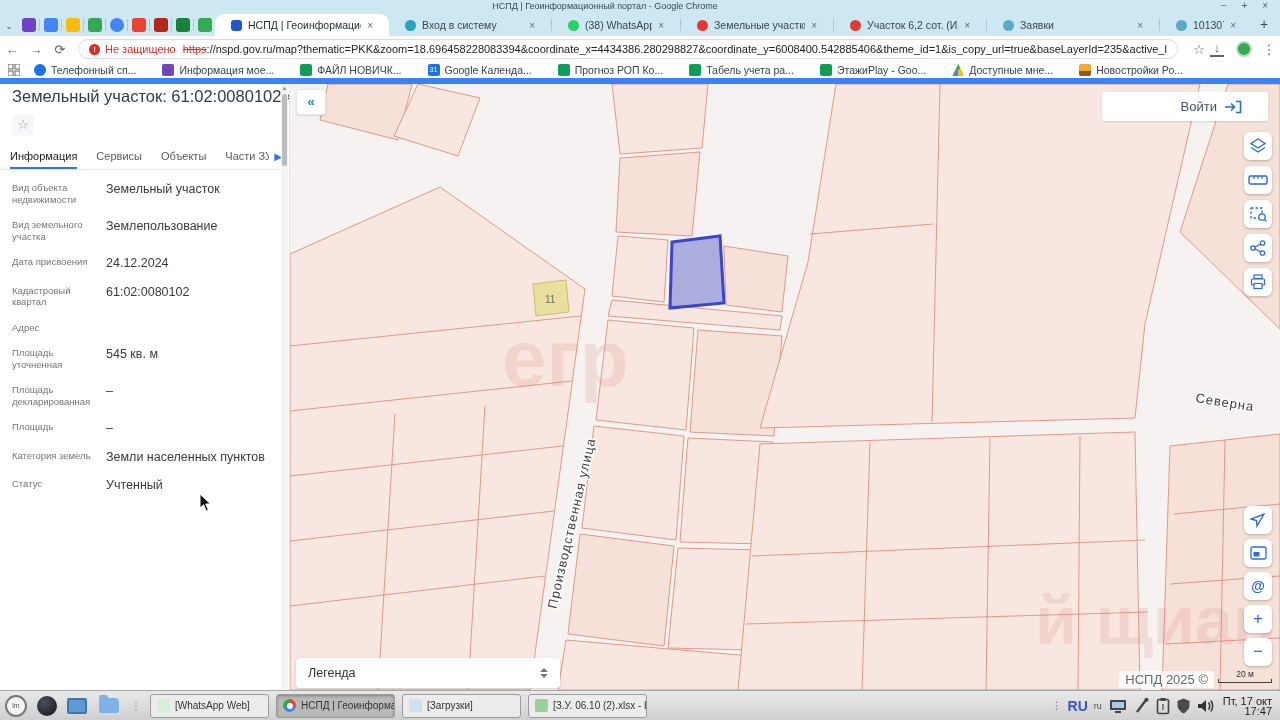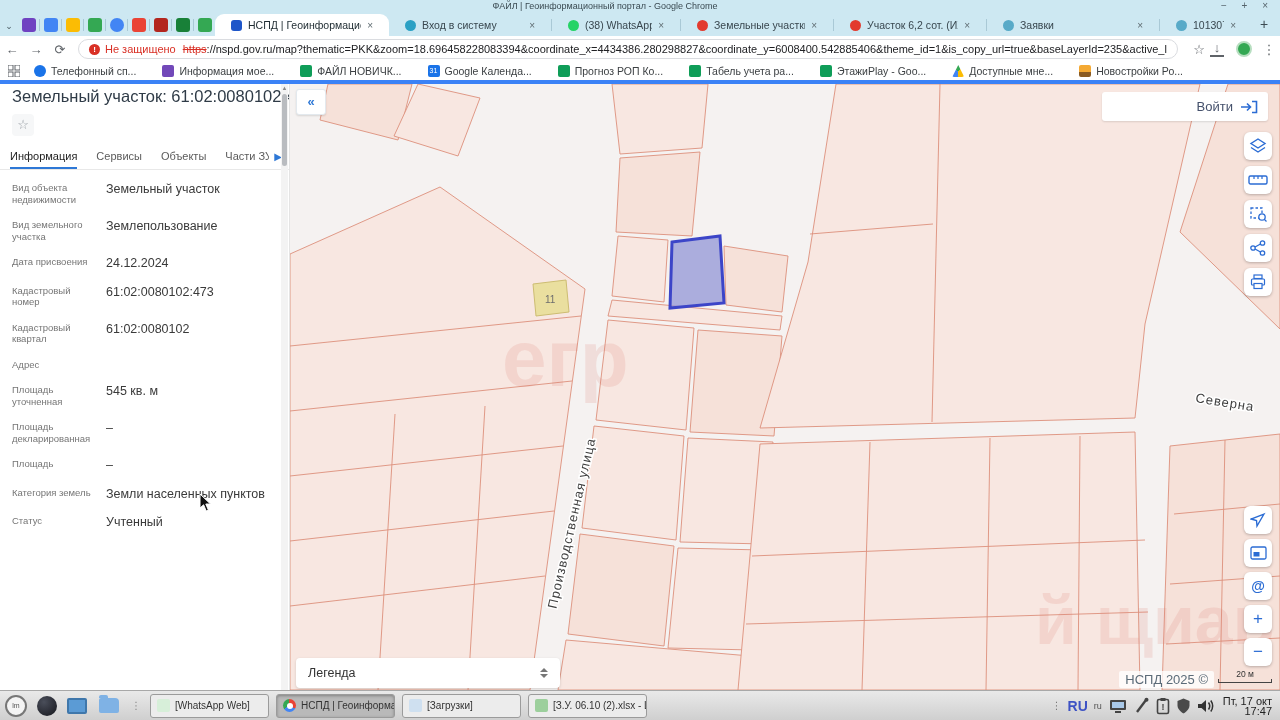--- a/index.html
+++ b/index.html
@@ -36,21 +36,21 @@
   .omnibox { flex:1; height:20px; border:1px solid #dadce0; border-radius:11px; margin:0 10px 0 6px; display:flex; align-items:center; padding:0 10px; overflow:hidden; white-space:nowrap; background:#fff; }
   .secdot { width:11px; height:11px; border-radius:50%; background:#d93025; color:#fff; font-size:8px; font-weight:bold; text-align:center; line-height:11px; margin-right:5px; flex-shrink:0; }
   .seclabel { color:#d93025; font-size:11px; margin-right:7px; flex-shrink:0; }
   .scheme { color:#d93025; text-decoration:line-through; font-size:11px; }
   .urlrest { color:#202124; font-size:11px; overflow:hidden; }
   .rowicon { font-size:13px; color:#5f6368; width:22px; text-align:center; flex-shrink:0; }
   .dlicon { position:relative; }
   .avatar { width:16px; height:16px; border-radius:50%; background:#34a853; border:2px solid #b7dec0; margin:0 6px; flex-shrink:0; }
 
   
-  .bookmarks { position:absolute; left:0; top:62px; width:1280px; height:22px; background:#fff; display:flex; align-items:center; padding-left:8px; border-bottom:4px solid #3b82f6; }
+  .bookmarks { position:absolute; left:0; top:62px; width:1280px; height:22px; background:#fff; display:flex; align-items:center; padding-left:8px; border-bottom:6px solid #3b82f6; }
   .bm { display:flex; align-items:center; margin-right:26px; font-size:10.5px; color:#3c4043; white-space:nowrap; }
   .bmic { width:12px; height:12px; border-radius:2px; margin-right:5px; flex-shrink:0; }
   .b-contacts{background:#1a73e8;border-radius:50%}.b-forms{background:#7248b9}
   .b-sheet{background:#0f9d58}.b-cal{background:#1a73e8;color:#fff;font-size:7px;text-align:center;line-height:12px}
   .b-drive{clip-path:polygon(50% 0,100% 100%,0 100%);background:conic-gradient(from 180deg,#4285f4 0 33%,#34a853 0 66%,#fbbc04 0 100%)}
   .b-nov{background:linear-gradient(180deg,#f4a933 55%,#8a5a22 55%)}
   .appsgrid { margin-right:14px; }
 
   
   .content { position:absolute; left:0; top:84px; width:1280px; height:606px; }
@@ -77,21 +77,21 @@
   .parcel { fill:#f8e7e1; stroke:#dd907c; stroke-width:0.9; }
   .parcel.alt { fill:#f6e1d9; }
   .ln { fill:none; stroke:#dd907c; stroke-width:0.9; }
   .sel { fill:#9295d6; fill-opacity:0.75; stroke:#3c45c8; stroke-width:3; }
   .bld { fill:#eadf9f; stroke:#cdbd72; stroke-width:1; }
   .streetlabel { font-size:13px; fill:#3f3f3f; letter-spacing:1px; stroke:#ffffff; stroke-width:3px; paint-order:stroke; font-family:"Liberation Sans",sans-serif; }
   .bldnum { font-size:10px; fill:#6d6d6d; font-family:"Liberation Sans",sans-serif; }
   .wm { font-size:80px; font-weight:bold; fill:rgba(224,130,115,0.18); font-family:"Liberation Sans",sans-serif; }
   .wm2 { font-size:68px; }
   .collapse-btn { position:absolute; left:6px; top:5px; width:30px; height:26px; background:#fff; border:1px solid #e3e9ee; border-radius:3px; color:#2e78d6; font-size:13px; font-weight:bold; text-align:center; line-height:24px; box-shadow:0 1px 2px rgba(0,0,0,.12); }
-  .login { position:absolute; right:12px; top:8px; width:166px; height:29px; background:#fff; border-radius:3px; box-shadow:0 1px 2px rgba(0,0,0,.12); display:flex; align-items:center; justify-content:flex-end; padding-right:10px; gap:7px; }
+  .login { position:absolute; right:12px; top:8px; width:166px; height:29px; background:#fff; border-radius:3px; box-shadow:0 1px 2px rgba(0,0,0,.12); display:flex; align-items:center; justify-content:flex-end; padding-right:26px; gap:7px; }
   .login .t { font-size:13px; color:#44506b; }
   .btn-tool { position:absolute; right:8px; width:28px; height:28px; background:#fff; border-radius:6px; box-shadow:0 1px 3px rgba(0,0,0,.25); display:flex; align-items:center; justify-content:center; color:#2b6cd4; font-size:15px; }
   .legend { position:absolute; left:6px; top:574px; width:264px; height:30px; background:#fff; border-radius:4px; box-shadow:0 1px 3px rgba(0,0,0,.15); display:flex; align-items:center; padding:0 12px; }
   .legend .t { font-size:12.5px; color:#333; flex:1; }
   .sorter { display:flex; flex-direction:column; gap:2px; align-items:center; }
   .tri-up { width:0; height:0; border-left:4px solid transparent; border-right:4px solid transparent; border-bottom:4px solid #777; }
   .tri-down { width:0; height:0; border-left:4px solid transparent; border-right:4px solid transparent; border-top:4px solid #777; }
   .attribution { position:absolute; right:66px; top:587px; background:rgba(255,255,255,.78); border-radius:2px; padding:1px 6px; font-size:13px; color:#5b6b78; }
   .scalebar { position:absolute; right:8px; top:585px; width:54px; text-align:center; }
   .scalebar .t { font-size:8.5px; color:#333; }
@@ -121,21 +121,21 @@
   .tray .ru { font-size:14px; font-weight:bold; color:#3d52c4; }
   .tray .rusmall { font-size:9px; color:#555; }
   .clock { text-align:right; font-size:11px; color:#222; line-height:10px; }
 </style>
 </head>
 <body>
 
 <div class="screen">
 
   <div class="titlebar">
-    <span class="title">ФАЙЛ | Геоинформационный портал - Google Chrome</span>
+    <span class="title">НСПД | Геоинформационный портал - Google Chrome</span>
     <span class="wincontrols">− + ×</span>
   </div>
 
   <div class="tabstrip">
     <span class="tab-chevron">⌄</span>
     <span class="pin pc1"></span>
       <span class="pinsep"></span>
     <span class="pin pc2"></span>
       <span class="pinsep"></span>
     <span class="pin pc3"></span>
@@ -273,24 +273,20 @@
             <div class="flabel">Вид объекта недвижимости</div>
             <div class="fvalue">Земельный участок</div>
           </div>
         <div class="frow">
             <div class="flabel">Вид земельного участка</div>
             <div class="fvalue">Землепользование</div>
           </div>
         <div class="frow">
             <div class="flabel">Дата присвоения</div>
             <div class="fvalue">24.12.2024</div>
-          </div>
-        <div class="frow">
-            <div class="flabel">Кадастровый номер</div>
-            <div class="fvalue">61:02:0080102:473</div>
           </div>
         <div class="frow">
             <div class="flabel">Кадастровый квартал</div>
             <div class="fvalue">61:02:0080102</div>
           </div>
         <div class="frow">
           <div class="flabel">Адрес</div>
         </div>
         <div class="frow">
             <div class="flabel">Площадь уточненная</div>

